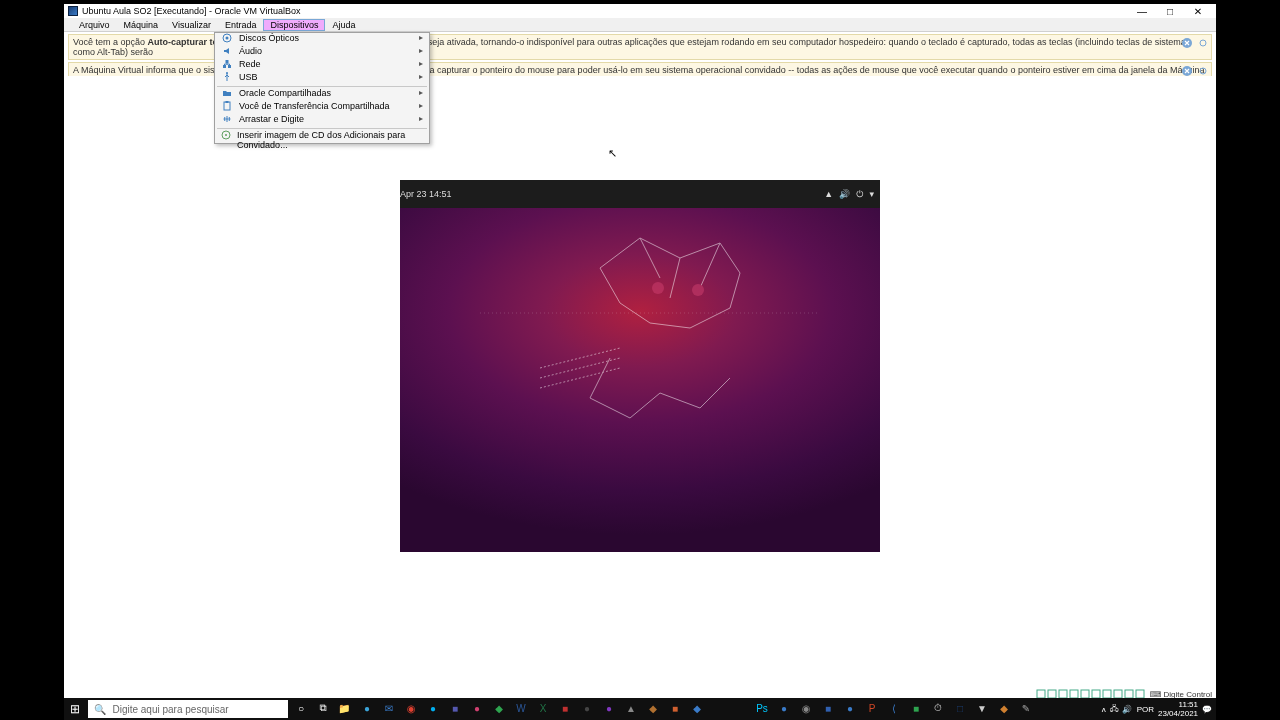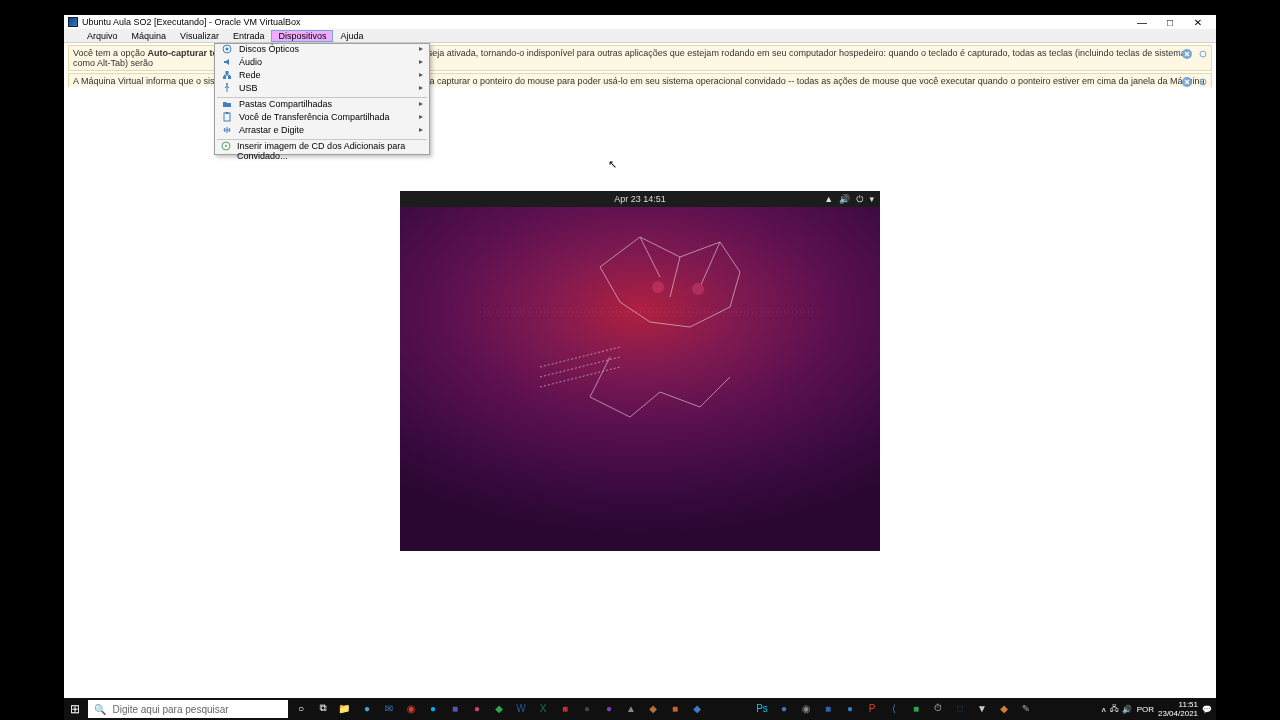--- a/index.html
+++ b/index.html
@@ -1,32 +1,32 @@
 <!DOCTYPE html>
 <html><head>
 <meta charset="utf-8">
 <style>
 * { margin: 0; padding: 0; box-sizing: border-box; font-family: "Segoe UI", Tahoma, sans-serif; }
 body { width: 1280px; height: 720px; background: #000; overflow: hidden; position: relative; }
 .desktop { position: absolute; left: 64px; top: 0; width: 1152px; height: 720px; background: #000; }
-.vbox-window { position: absolute; left: 0; top: 15px; width: 1152px; height: 698px; background: #fff; }
+.vbox-window { position: absolute; left: 0; top: 4px; width: 1152px; height: 698px; background: #fff; }
 .titlebar { height: 14px; background: #fff; display: flex; align-items: center; padding: 0 4px; font-size: 9px; }
 .titlebar .vbox-icon { width: 10px; height: 10px; background: linear-gradient(135deg,#1a3e72,#3a7bc8); border:1px solid #0a2040; margin-right: 4px; }
 .titlebar .title { flex: 1; color: #000; }
 .titlebar .winbtn { width: 28px; text-align: center; font-size: 10px; color: #000; cursor: default; }
-.menubar { height: 14px; background: #f0f0f0; display: flex; align-items: center; font-size: 9px; padding-left: 16px; border-bottom: 1px solid #d0d0d0; }
+.menubar { height: 14px; background: #f0f0f0; display: flex; align-items: center; font-size: 9px; padding-left: 8px; border-bottom: 1px solid #d0d0d0; }
 .menubar .mitem { padding: 0 7px; color: #000; }
 .menubar .mitem.active { background: #f0abfc; border: 1px solid #7aa7d6; padding: 0 6px; }
 .info-strip { display:flex; align-items:center; background:#fdf7e3; border:1px solid #e3d9a8; font-size:9px; color:#333; padding:2px 4px; margin:2px 4px; position:relative; }
 .info-strip .bold { font-weight:bold; }
 .info-strip .close-ic { position:absolute; right:18px; top:2px; width:12px; height:12px; }
 .info-strip .link-ic { position:absolute; right:2px; top:2px; width:12px; height:12px; }
 .content-area { position: absolute; top: 72px; left: 0; right: 0; bottom: 14px; background: #fff; }
 .vm-screen { position:absolute; left:336px; top:104px; width:480px; height:360px; background:#000; }
-.ubuntu-top { height:16px; background:#1c1c1c; color:#dcdcdc; font-size:9px; display:flex; align-items:center; justify-content:center; position:relative; }
+.ubuntu-top { height:28px; background:#1c1c1c; color:#dcdcdc; font-size:9px; display:flex; align-items:center; position:relative; }
 .ubuntu-top .tray { position:absolute; right:6px; display:flex; gap:6px; font-size:9px; color:#dcdcdc; }
 .ubuntu-wall { height:344px; background: radial-gradient(ellipse 80% 65% at 50% 30%, #b02040 0%, #801a50 25%, #5c1050 50%, #3a0a40 80%, #2a0730 100%); position:relative; overflow:hidden; }
 .cat { position:absolute; left:80px; top:10px; width:340px; height:240px; }
 .status-icons { position:absolute; right:4px; bottom:2px; height:12px; display:flex; align-items:center; gap:1px; }
 .status-icons .sic { width:10px; height:10px; font-size:8px; color:#4a6; text-align:center; }
 .status-text { font-size:8px; color:#333; margin-left:4px; }
 .dropdown { position:absolute; left:150px; top:28px; width:216px; background:#f4f4f4; border:1px solid #a0a0a0; box-shadow:2px 2px 4px rgba(0,0,0,.25); font-size:9px; z-index:100; }
 .dd-item { display:flex; align-items:flex-start; height:13px; padding:0 6px; color:#000; position:relative; }
 .dd-item .dic { width:12px; height:10px; margin-right:6px; display:inline-flex; align-items:center; justify-content:center; }
 .dd-item .arrow { position:absolute; right:6px; font-size:8px; color:#555; }
@@ -220,21 +220,21 @@
           <span>USB</span>
           <span class="arrow">▸</span>
         </div>
         <div class="dd-sep"></div>
         <div class="dd-item">
           <span class="dic">
             <svg width="10" height="10">
               <path d="M1 3h3l1 1h4v4H1z" fill="#4080c0"></path>
             </svg>
           </span>
-          <span>Pastas Compartilhadas</span>
+          <span>Oracle Compartilhadas</span>
           <span class="arrow">▸</span>
         </div>
         <div class="dd-item">
           <span class="dic">
             <svg width="10" height="10">
               <rect x="2" y="1" width="6" height="8" fill="none" stroke="#4080c0"></rect>
               <rect x="3.5" y="0" width="3" height="2" fill="#4080c0"></rect>
             </svg>
           </span>
           <span>Você de Transferência Compartilhada</span>

